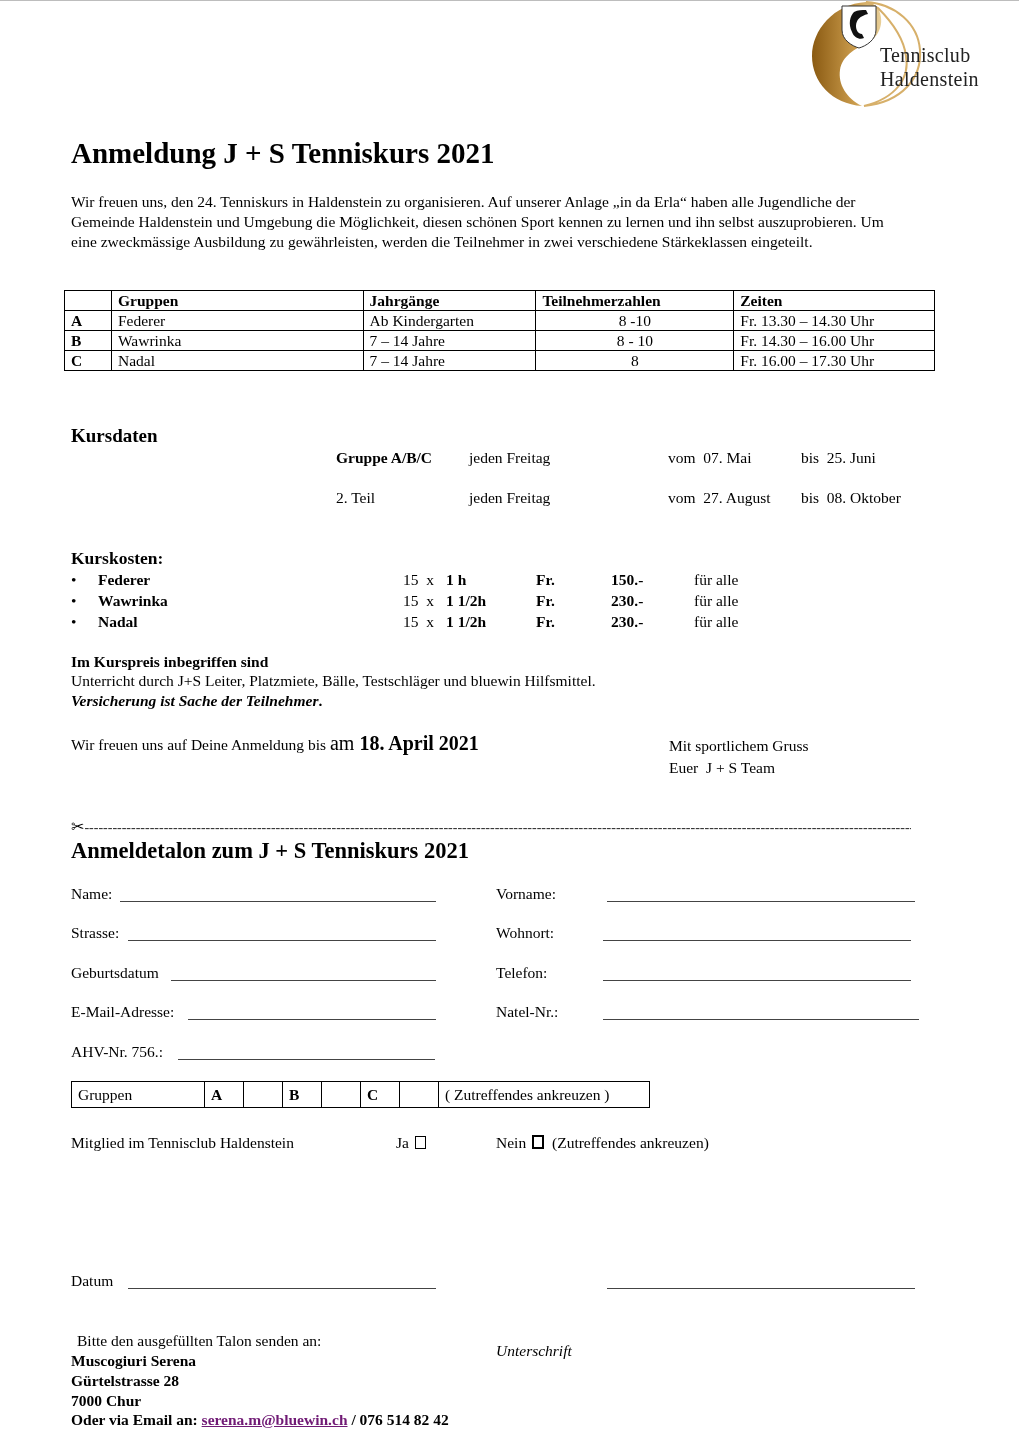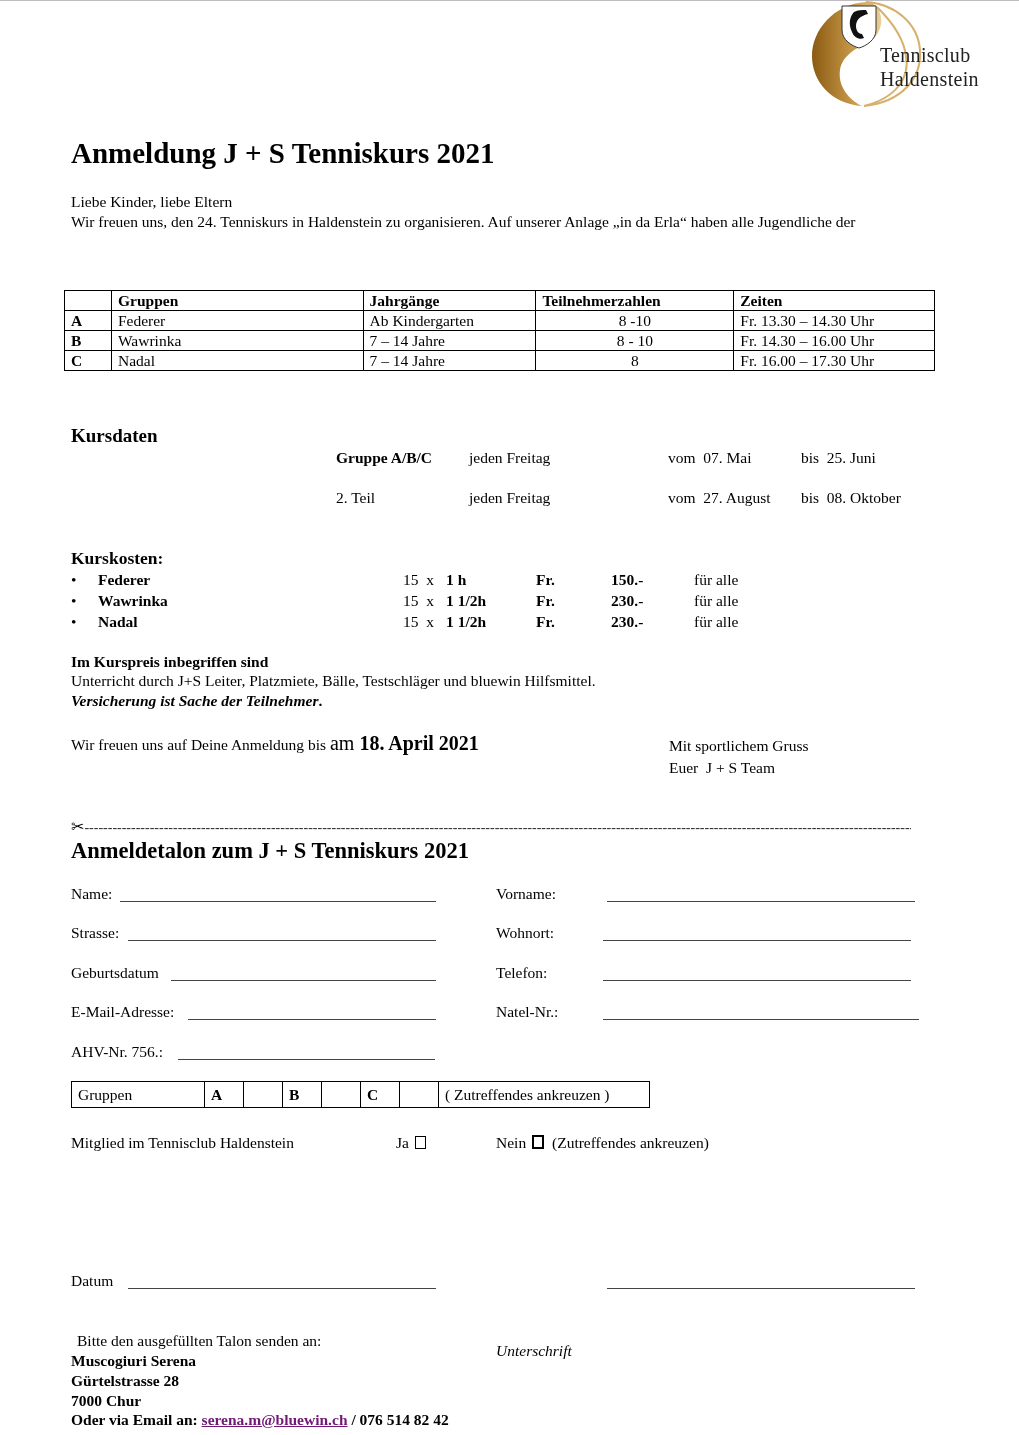--- a/index.html
+++ b/index.html
@@ -49,22 +49,23 @@
   </svg>
 </div>
 <div class="logo-text">
   <div>Tennisclub</div>
   <div>Haldenstein</div>
 </div>
 
 <h1 class="title">Anmeldung J + S Tenniskurs 2021</h1>
 
 <div class="intro">
-  <p>Liebe Kinder, liebe Eltern</p>
   <p>Wir freuen uns, den 24. Tenniskurs in Haldenstein zu organisieren. Auf unserer Anlage „in da Erla“ haben alle Jugendliche der</p>
+  <p>Gemeinde Haldenstein und Umgebung die Möglichkeit, diesen schönen Sport kennen zu lernen und ihn selbst auszuprobieren. Um</p>
+  <p>eine zweckmässige Ausbildung zu gewährleisten, werden die Teilnehmer in zwei verschiedene Stärkeklassen eingeteilt.</p>
 </div>
 
 <table class="groups">
   <colgroup>
     <col style="width:47px">
       <col style="width:252px">
       <col style="width:173px">
       <col style="width:198px">
       <col style="width:201px">
   </colgroup>

